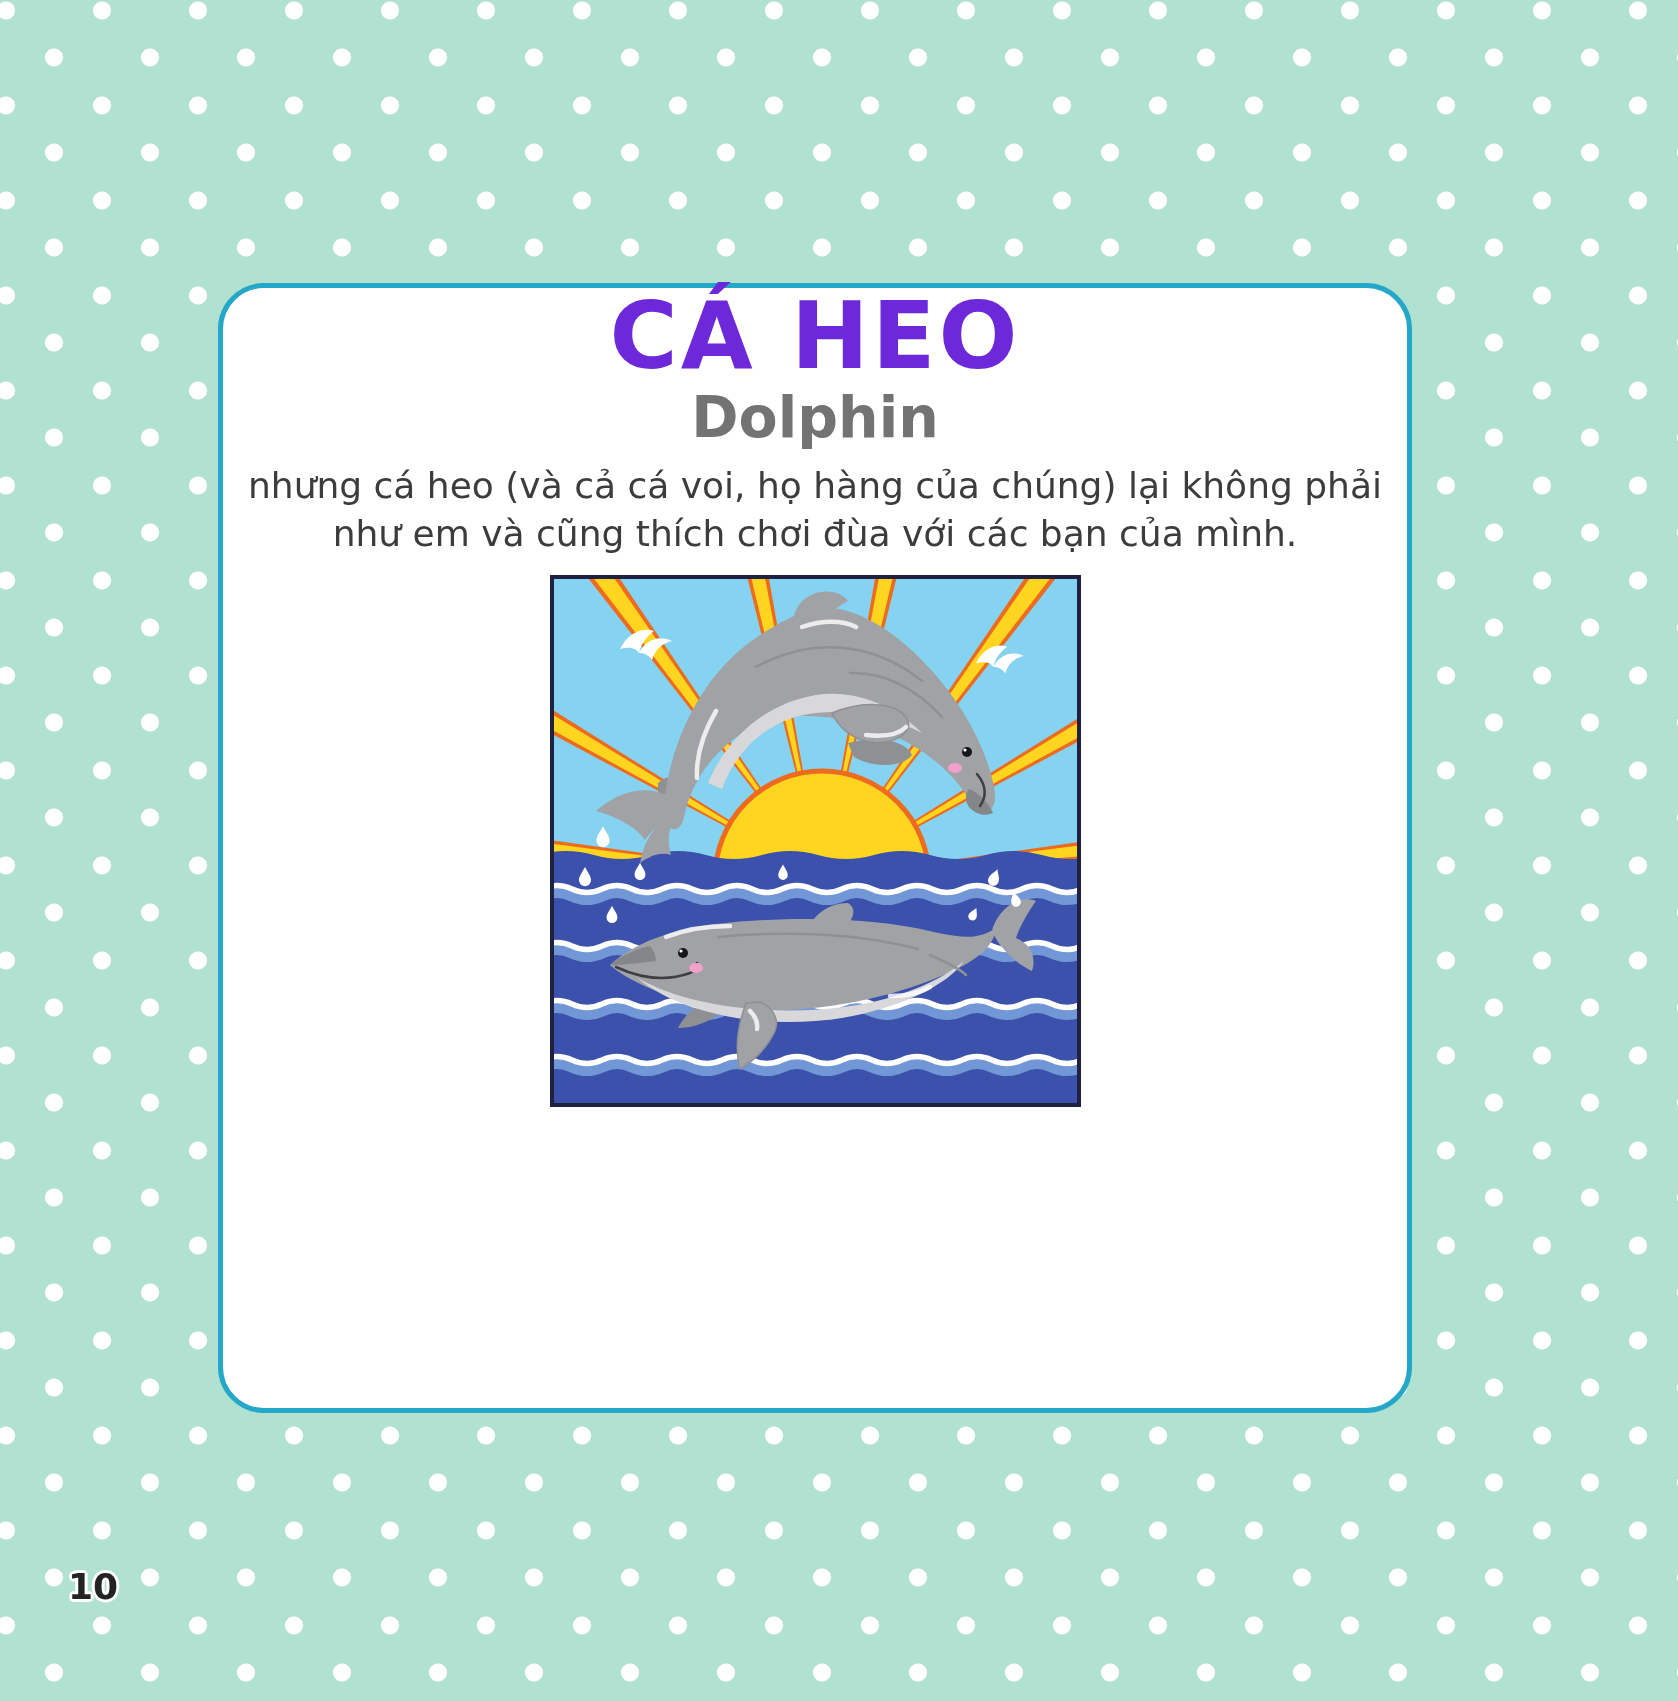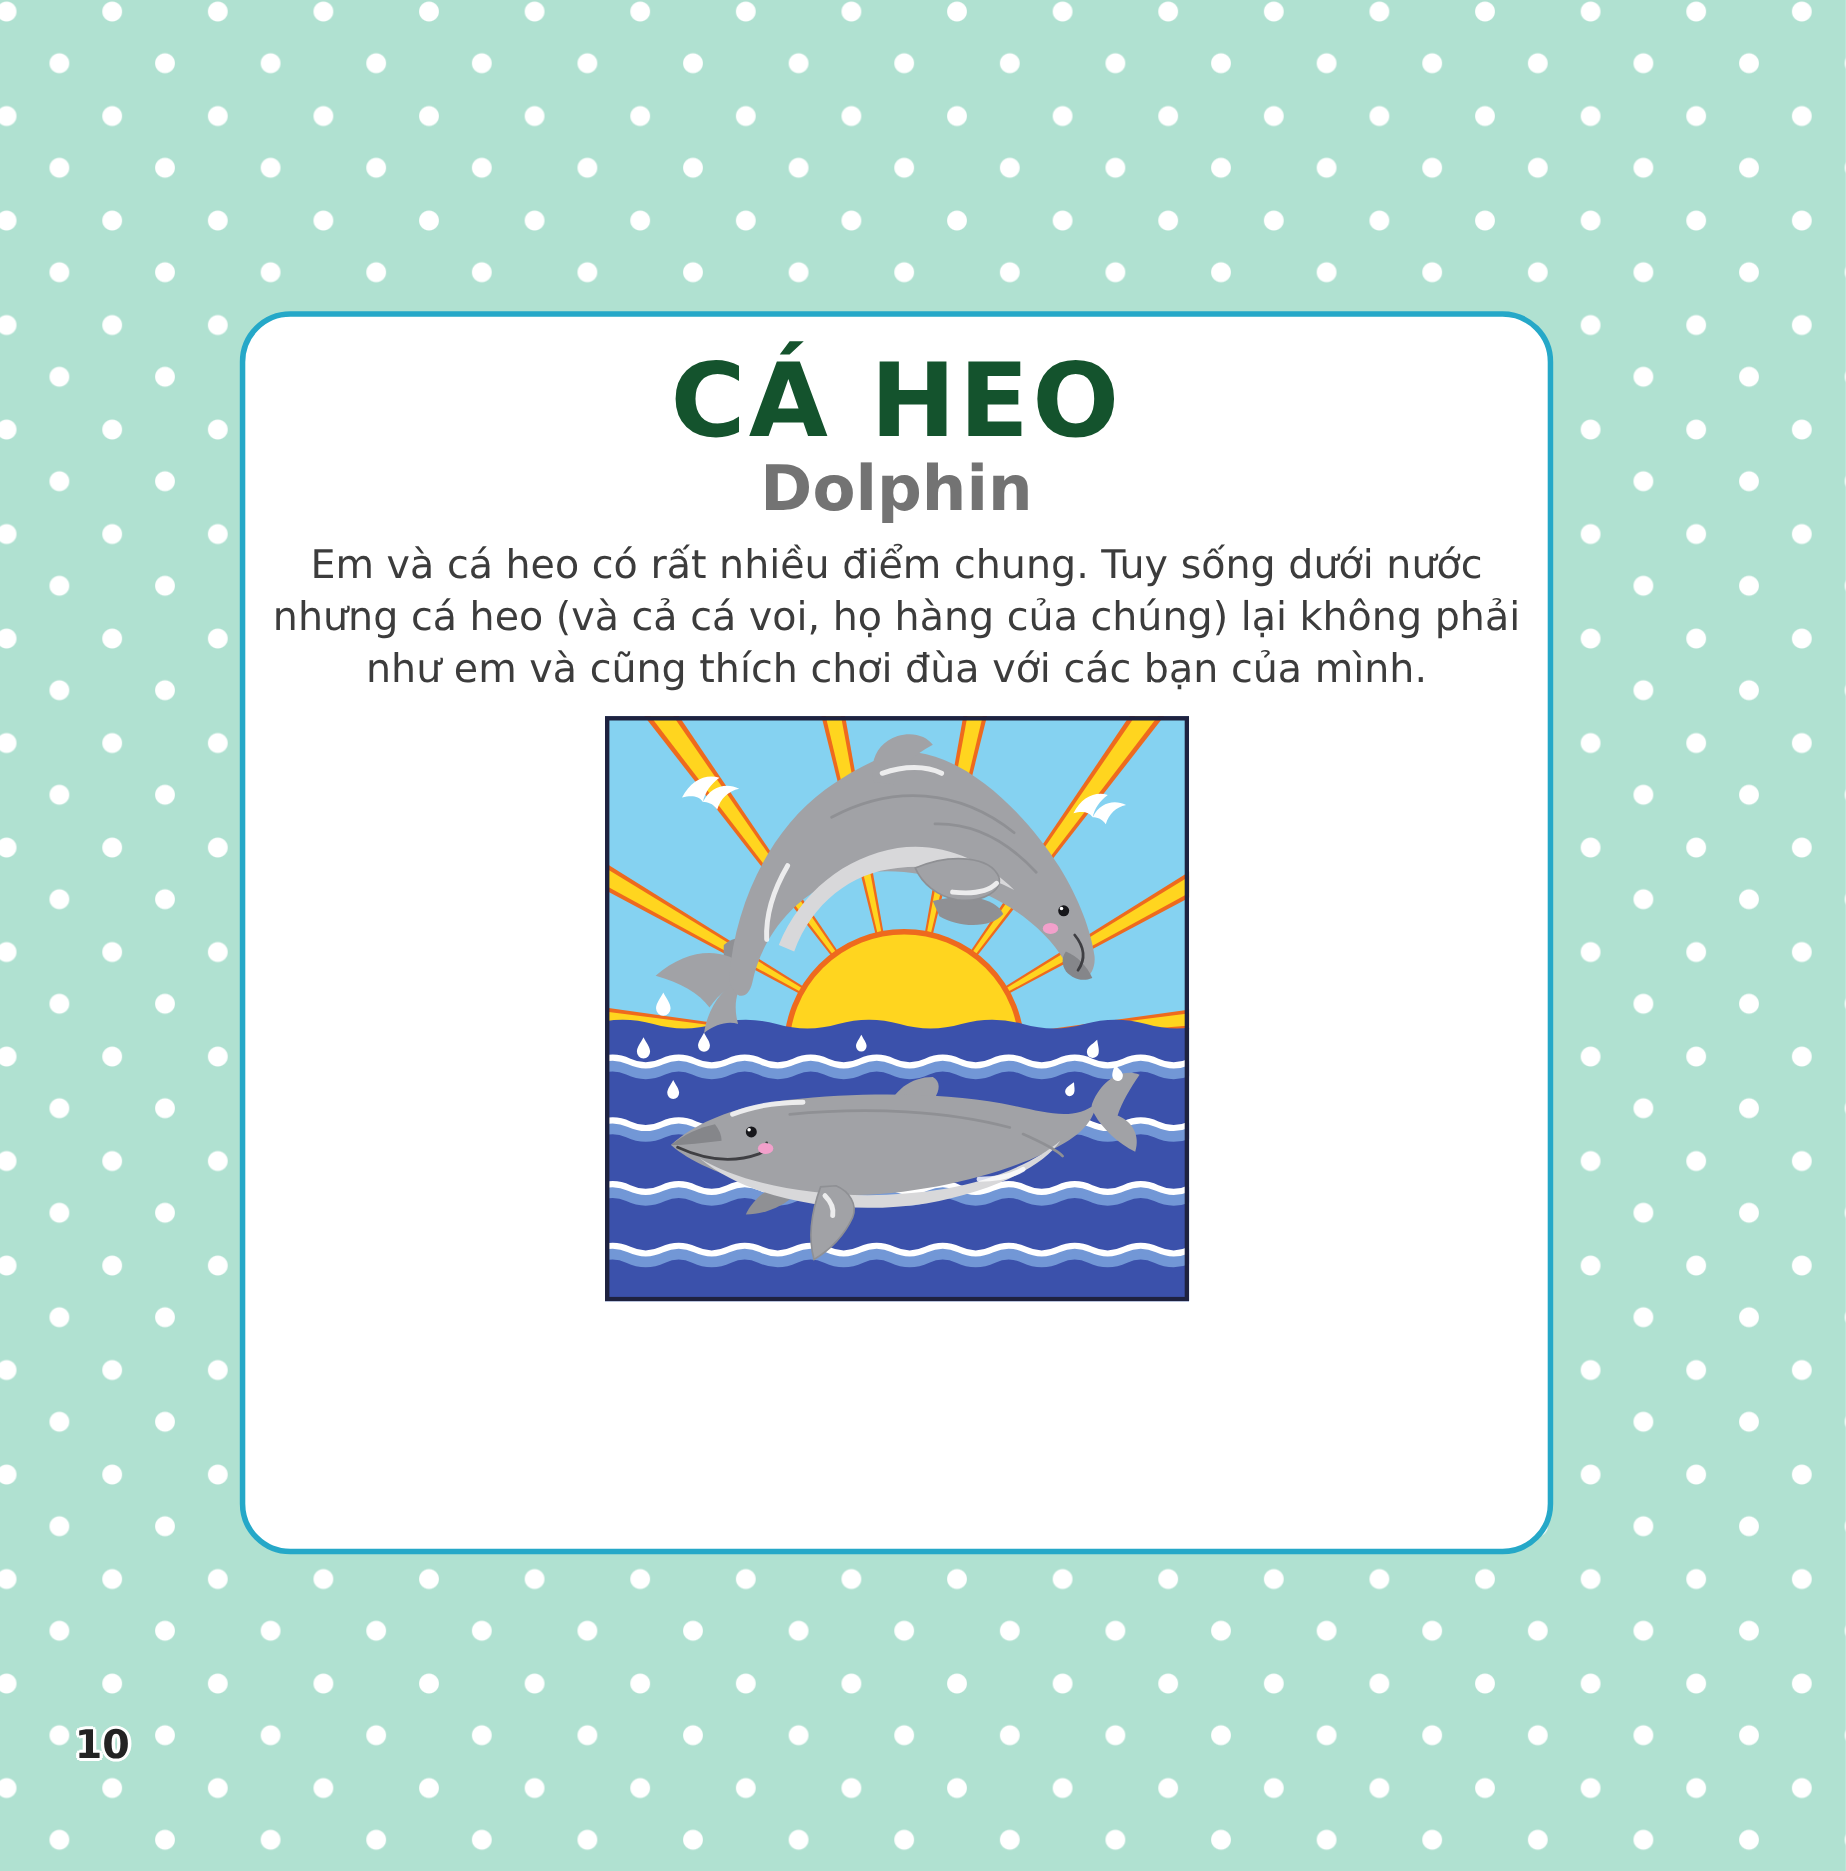--- a/index.html
+++ b/index.html
@@ -13,22 +13,22 @@
     background-position:6px 10px, 54px 58px;
     font-family:"DejaVu Sans", sans-serif;
   }
   .card {
     position:absolute; left:218px; top:283px; width:1194px; height:1130px;
     box-sizing:border-box; background:#ffffff;
     border:5px solid #25A8C8; border-radius:46px;
     display:flex; flex-direction:column; align-items:center;
   }
   .title {
-    margin-top:28px; font-size:93px; font-weight:bold; letter-spacing:3px;
-    color:#14532d; line-height:1.05;
+    font-size:93px; font-weight:bold; letter-spacing:3px;
+    color:#6d28d9; line-height:1.05;
   }
   .subtitle {
     margin-top:0px; font-size:57px; font-weight:bold; color:#737373; line-height:1.1;
   }
   .paragraph {
     margin-top:14px; font-size:36px; line-height:47.5px; color:#3C3C3C;
     text-align:center; width:1140px;
   }
   .illustration { margin-top:18px; display:block; }
   .page-number {
@@ -51,21 +51,20 @@
 </head>
 <body>
 
 <div class="page">
 
   <div class="card">
     <div class="title">CÁ HEO</div>
     <div class="subtitle">Dolphin</div>
 
     <div class="paragraph">
-      <div>Em và cá heo có rất nhiều điểm chung. Tuy sống dưới nước</div>
       <div>nhưng cá heo (và cả cá voi, họ hàng của chúng) lại không phải</div>
       <div>như em và cũng thích chơi đùa với các bạn của mình.</div>
     </div>
 
     <svg class="illustration" width="531" height="532" viewBox="0 0 531 532">
       <defs>
         <path id="drop" d="M0 -8 C2.5 -3 6 1 6 5 A6 6.2 0 1 1 -6 5 C-6 1 -2.5 -3 0 -8 Z"></path>
         <path id="gull" d="M2 22 C10 6 24 0 36 4 C28 10 23 17 21 26 C17 20 10 20 2 22 Z
                            M21 26 C28 12 42 8 54 14 C44 16 37 23 34 33 C30 27 25 26 21 26 Z"></path>
         <path id="wave" d="M-8 0 Q7 -7 22 0 T52 0 T82 0 T112 0 T142 0 T172 0 T202 0 T232 0 T262 0 T292 0 T322 0 T352 0 T382 0 T412 0 T442 0 T472 0 T502 0 T532 0 T562 0"></path>

